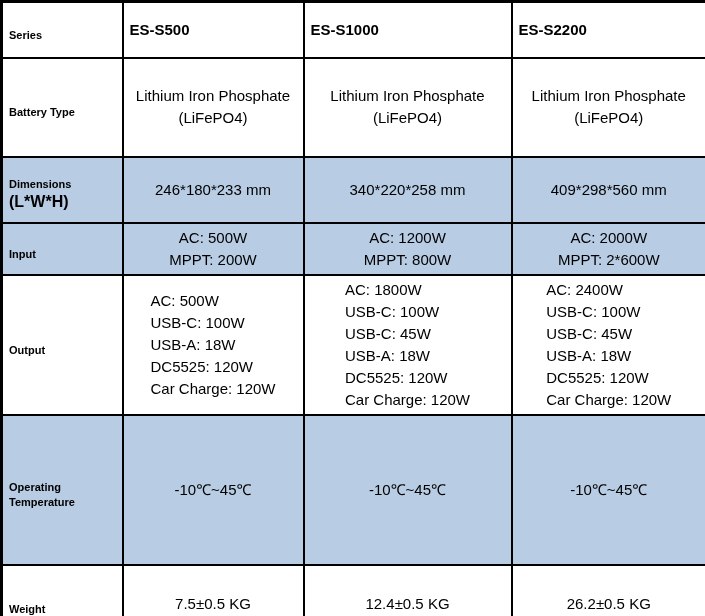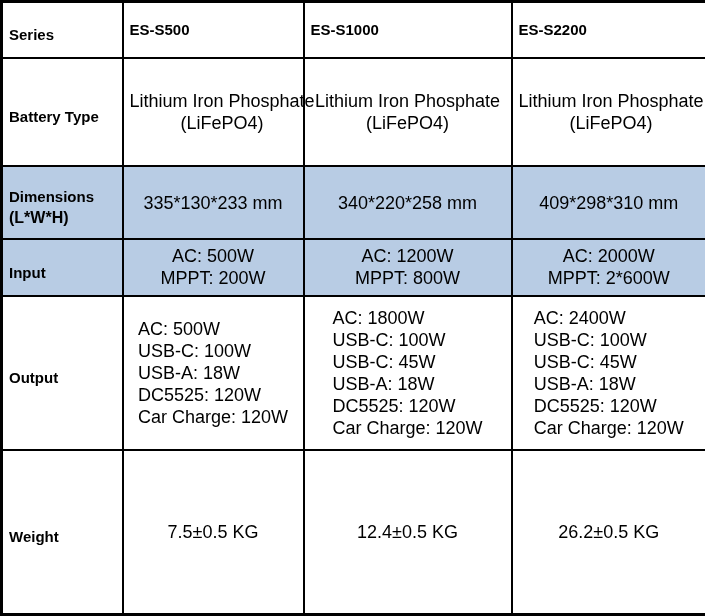--- a/index.html
+++ b/index.html
@@ -37,38 +37,38 @@
 
   thead tr { height: 56px; }
   thead th { background: var(--shaded-bg); }
 
   .row-label {
     text-align: left;
     padding-left: 8px;
     padding-right: 4px;
   }
   .label-main {
-    font-size: 15px;
+    font-size: 11px;
     font-weight: bold;
     line-height: 1.35;
     margin-top: 11px;
   }
   .label-sub {
     font-size: 16px;
     font-weight: bold;
     line-height: 1.3;
   }
   .col-head {
     text-align: left;
     font-size: 15px;
     font-weight: bold;
   }
   td.spec-cell {
     text-align: center;
-    font-size: 18px;
+    font-size: 15px;
   }
   .cell-block { display: inline-block; text-align: center; }
   .cell-line { line-height: 22px; white-space: nowrap; }
 
   
   tbody tr:nth-child(4) .cell-block,
   tbody tr:nth-child(5) .cell-block { text-align: left; }
 
   
   tbody tr.shaded th, tbody tr.shaded td { background: var(--shaded-bg); }
@@ -109,40 +109,48 @@
         </th>
         <td class="spec-cell"><div class="cell-block"><div class="cell-line">Lithium Iron Phosphate</div><div class="cell-line">(LiFePO4)</div></div></td>
         <td class="spec-cell"><div class="cell-block"><div class="cell-line">Lithium Iron Phosphate</div><div class="cell-line">(LiFePO4)</div></div></td>
         <td class="spec-cell"><div class="cell-block"><div class="cell-line">Lithium Iron Phosphate</div><div class="cell-line">(LiFePO4)</div></div></td>
       </tr>
       <tr class="shaded">
         <th class="row-label">
           <div class="label-main">Dimensions</div>
           <div class="label-sub">(L*W*H)</div>
         </th>
-        <td class="spec-cell"><div class="cell-block"><div class="cell-line">335*130*233 mm</div></div></td>
+        <td class="spec-cell"><div class="cell-block"><div class="cell-line">246*180*233 mm</div></div></td>
         <td class="spec-cell"><div class="cell-block"><div class="cell-line">340*220*258 mm</div></div></td>
-        <td class="spec-cell"><div class="cell-block"><div class="cell-line">409*298*310 mm</div></div></td>
+        <td class="spec-cell"><div class="cell-block"><div class="cell-line">409*298*560 mm</div></div></td>
       </tr>
       <tr class="shaded">
         <th class="row-label">
           <div class="label-main">Input</div>
         </th>
         <td class="spec-cell"><div class="cell-block"><div class="cell-line">AC: 500W</div><div class="cell-line">MPPT: 200W</div></div></td>
         <td class="spec-cell"><div class="cell-block"><div class="cell-line">AC: 1200W</div><div class="cell-line">MPPT: 800W</div></div></td>
         <td class="spec-cell"><div class="cell-block"><div class="cell-line">AC: 2000W</div><div class="cell-line">MPPT: 2*600W</div></div></td>
       </tr>
       <tr>
         <th class="row-label">
           <div class="label-main">Output</div>
         </th>
         <td class="spec-cell"><div class="cell-block"><div class="cell-line">AC: 500W</div><div class="cell-line">USB-C: 100W</div><div class="cell-line">USB-A: 18W</div><div class="cell-line">DC5525: 120W</div><div class="cell-line">Car Charge: 120W</div></div></td>
         <td class="spec-cell"><div class="cell-block"><div class="cell-line">AC: 1800W</div><div class="cell-line">USB-C: 100W</div><div class="cell-line">USB-C: 45W</div><div class="cell-line">USB-A: 18W</div><div class="cell-line">DC5525: 120W</div><div class="cell-line">Car Charge: 120W</div></div></td>
         <td class="spec-cell"><div class="cell-block"><div class="cell-line">AC: 2400W</div><div class="cell-line">USB-C: 100W</div><div class="cell-line">USB-C: 45W</div><div class="cell-line">USB-A: 18W</div><div class="cell-line">DC5525: 120W</div><div class="cell-line">Car Charge: 120W</div></div></td>
       </tr>
+      <tr class="shaded">
+        <th class="row-label">
+          <div class="label-main">Operating Temperature</div>
+        </th>
+        <td class="spec-cell"><div class="cell-block"><div class="cell-line">-10℃~45℃</div></div></td>
+        <td class="spec-cell"><div class="cell-block"><div class="cell-line">-10℃~45℃</div></div></td>
+        <td class="spec-cell"><div class="cell-block"><div class="cell-line">-10℃~45℃</div></div></td>
+      </tr>
       <tr>
         <th class="row-label">
           <div class="label-main">Weight</div>
         </th>
         <td class="spec-cell"><div class="cell-block"><div class="cell-line">7.5±0.5 KG</div></div></td>
         <td class="spec-cell"><div class="cell-block"><div class="cell-line">12.4±0.5 KG</div></div></td>
         <td class="spec-cell"><div class="cell-block"><div class="cell-line">26.2±0.5 KG</div></div></td>
       </tr>
     </tbody>
 </table>

